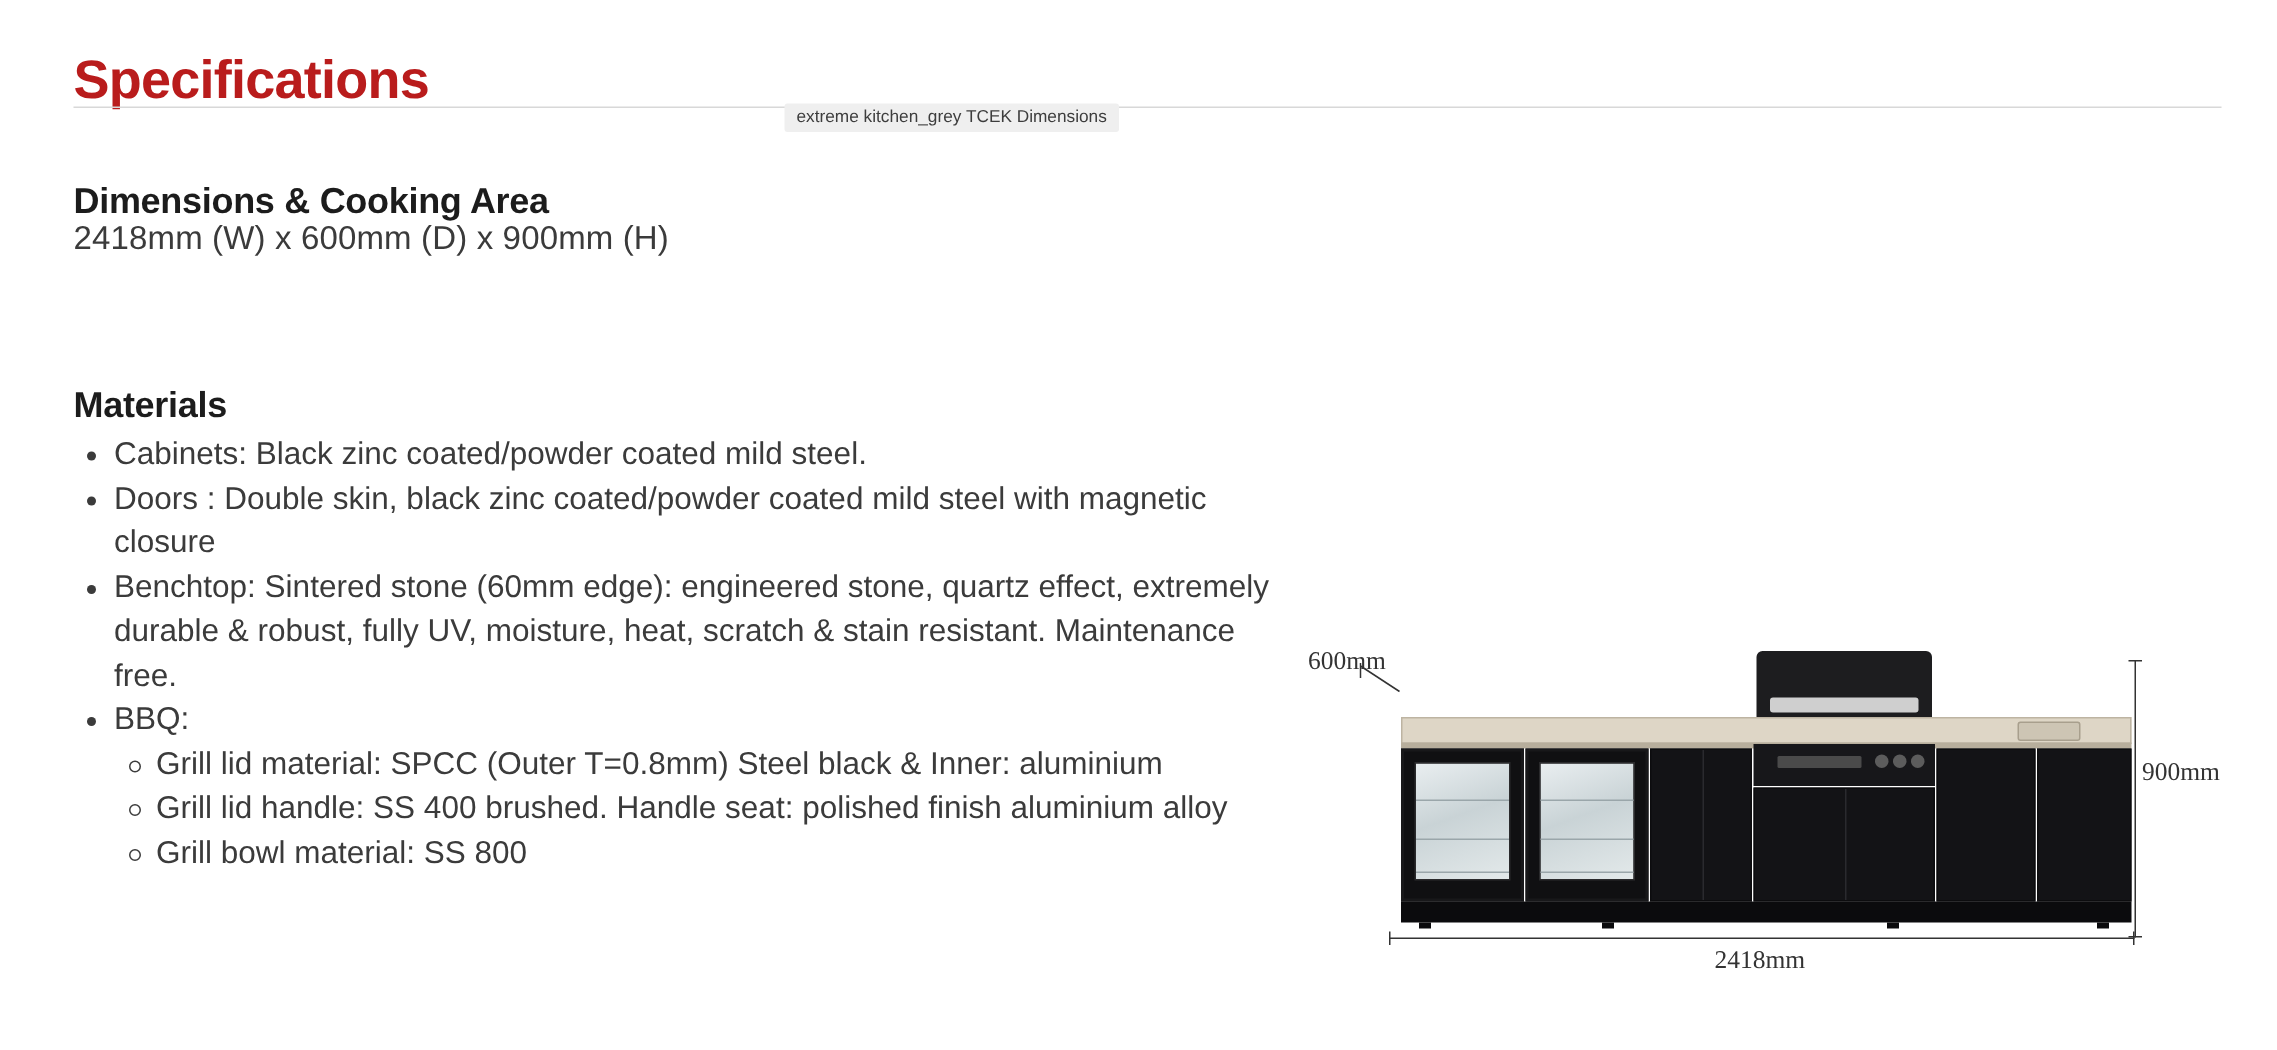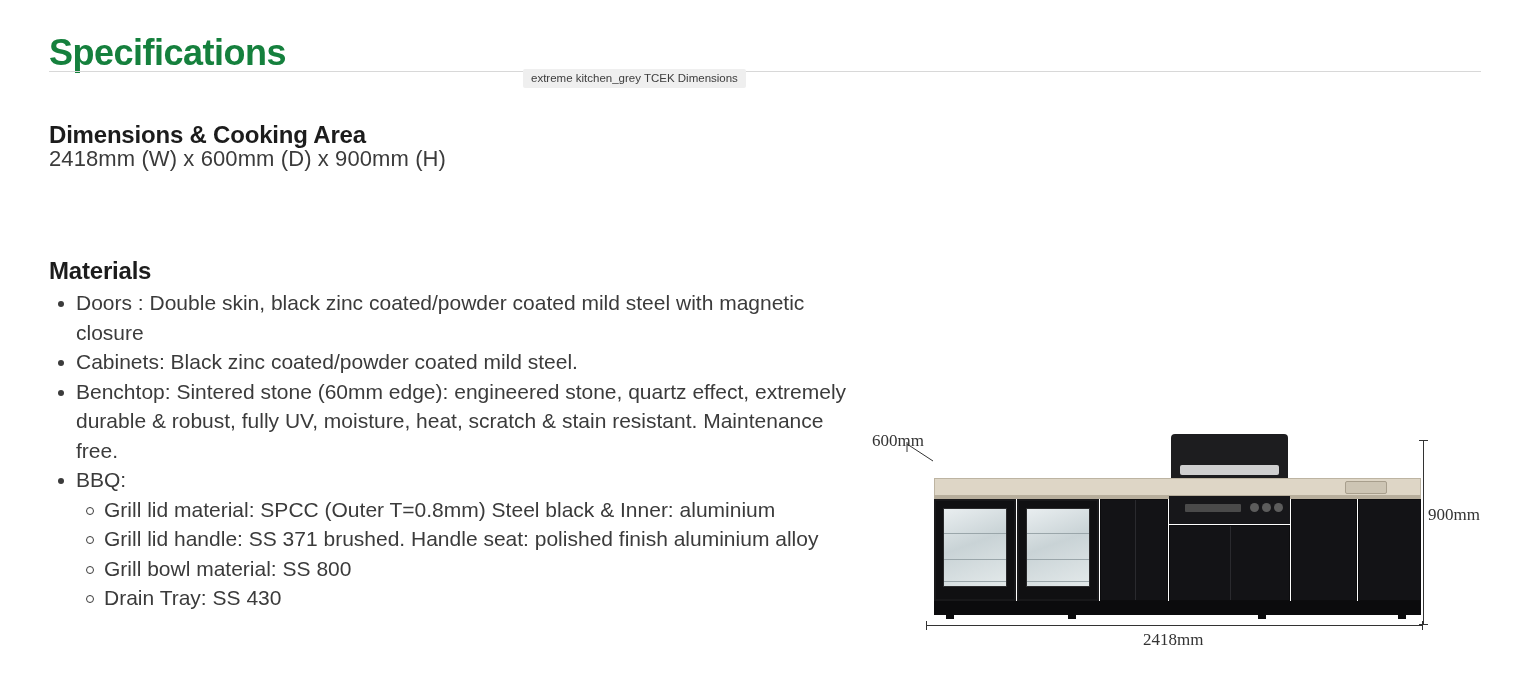--- a/index.html
+++ b/index.html
@@ -21,21 +21,21 @@
     padding: 0;
   }
 
   .page-title {
     position: absolute;
     left: 49px;
     top: 8px;
     font-size: 36px;
     font-weight: bold;
     letter-spacing: -0.5px;
-    color: #15803d;
+    color: #b91c1c;
   }
 
   .divider {
     position: absolute;
     left: 49px;
     top: 71px;
     width: 1432px;
     height: 1px;
     background: #d8d8d8;
   }
@@ -341,30 +341,29 @@
   <div class="divider"></div>
 
   <div class="image-caption">extreme kitchen_grey TCEK Dimensions</div>
 
   <h2 class="section-heading dims">Dimensions &amp; Cooking Area</h2>
   <div class="dims-line l1">2418mm (W) x 600mm (D) x 900mm (H)</div>
 
   <h2 class="section-heading materials">Materials</h2>
 
   <ul class="materials-list">
+    <li><span>Cabinets: Black zinc coated/powder coated mild steel.</span></li>
     <li><span>Doors : Double skin, black zinc coated/powder coated mild steel with magnetic closure</span></li>
-    <li><span>Cabinets: Black zinc coated/powder coated mild steel.</span></li>
     <li><span>Benchtop: Sintered stone (60mm edge): engineered stone, quartz effect, extremely durable &amp; robust, fully UV, moisture, heat, scratch &amp; stain resistant. Maintenance free.</span></li>
     <li>
       <span>BBQ:</span>
       <ul class="sub-list">
         <li><span>Grill lid material: SPCC (Outer T=0.8mm) Steel black &amp; Inner: aluminium</span></li>
-        <li><span>Grill lid handle: SS 371 brushed. Handle seat: polished finish aluminium alloy</span></li>
+        <li><span>Grill lid handle: SS 400 brushed. Handle seat: polished finish aluminium alloy</span></li>
         <li><span>Grill bowl material: SS 800</span></li>
-        <li><span>Drain Tray: SS 430</span></li>
       </ul>
     </li>
   </ul>
 
   <div class="diagram">
 
     <div class="dim-label dim-600">600mm</div>
     <div class="dim-label dim-900">900mm</div>
     <div class="dim-label dim-2418">2418mm</div>
 

